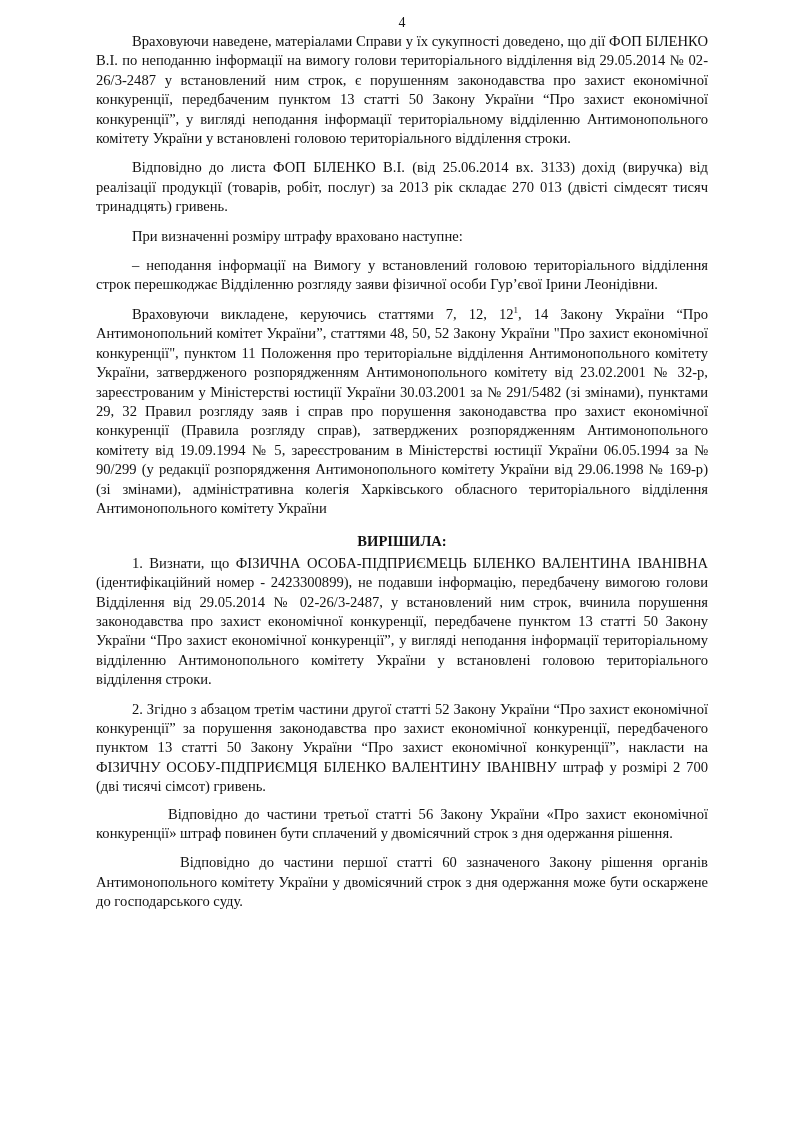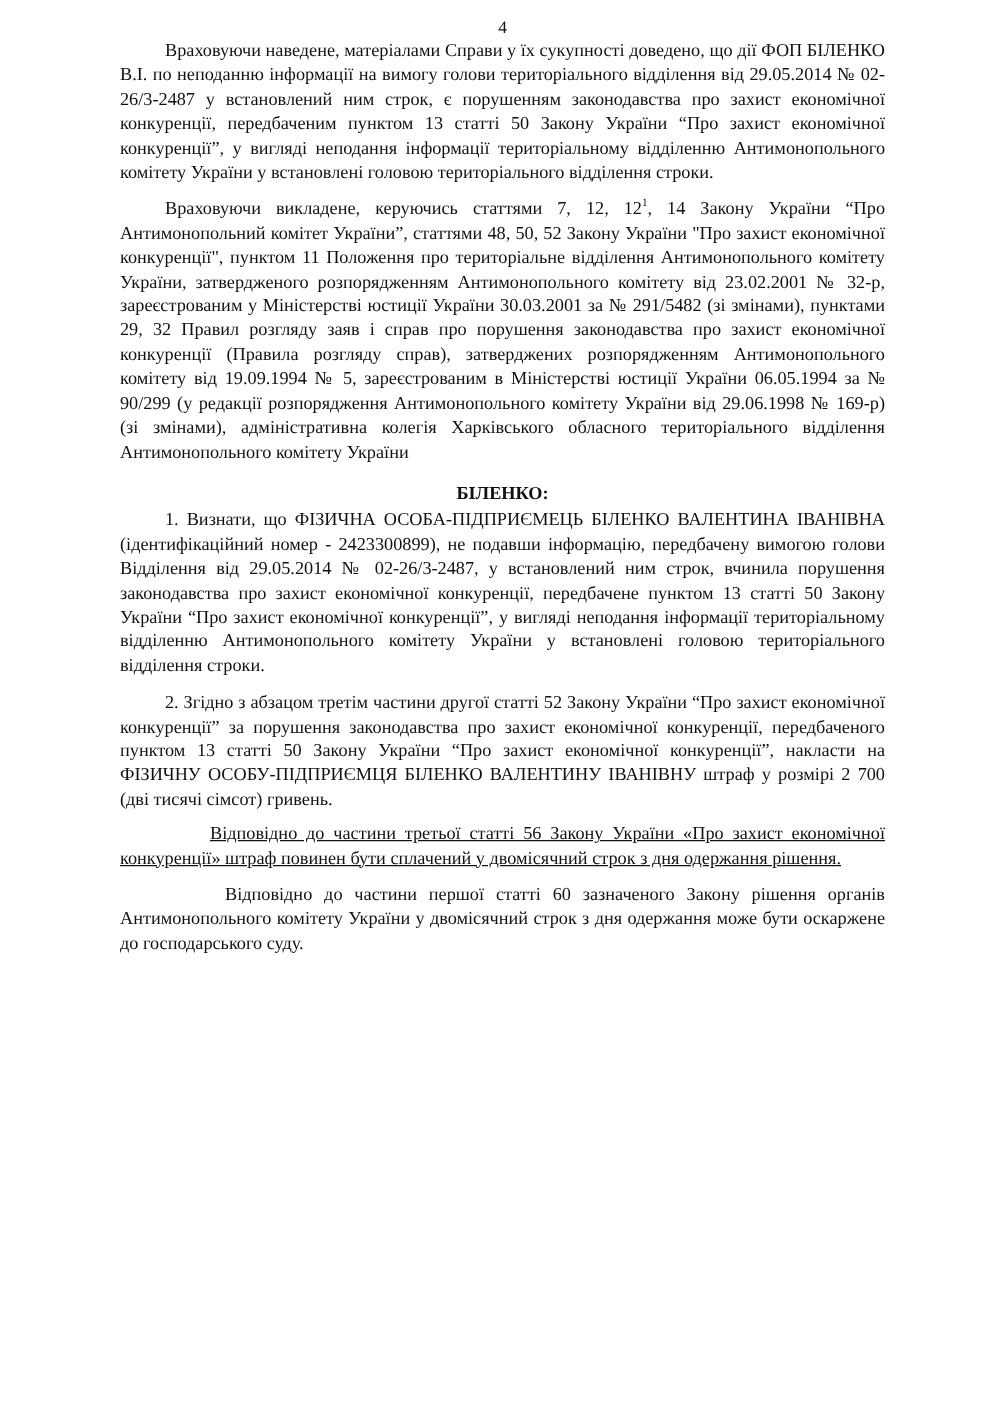--- a/index.html
+++ b/index.html
@@ -28,47 +28,50 @@
       font-size: 14px;
       line-height: 18px;
       margin: 0 0 0 0;
     }
     p {
       margin: 0;
       text-align: justify;
       text-indent: 36px;
     }
     .gap { margin-top: 10px; }
-    .gap-s { margin-top: 8px; text-decoration: underline; }
+    .gap-s { margin-top: 8px; }
     .heading {
       text-align: center;
       font-weight: bold;
       text-indent: 0;
       margin-top: 14px;
       margin-bottom: 2px;
     }
     .indent-big { text-indent: 72px; }
     .indent-bigger { text-indent: 84px; }
     sup { font-size: 9px; line-height: 0; }
   </style>
 </head>
 <body>
 
 <div class="page">
   <div class="page-number">4</div>
 
   <p>Враховуючи наведене, матеріалами Справи у їх сукупності доведено, що дії ФОП БІЛЕНКО В.І. по неподанню інформації на вимогу голови територіального відділення від 29.05.2014 № 02-26/3-2487  у встановлений ним строк, є порушенням законодавства про захист економічної конкуренції, передбаченим пунктом 13 статті 50 Закону України “Про захист економічної конкуренції”, у вигляді неподання інформації територіальному відділенню Антимонопольного комітету України у встановлені головою територіального відділення строки.</p>
 
+  <p class="gap">Відповідно до листа ФОП БІЛЕНКО В.І. (від 25.06.2014 вх. 3133) дохід (виручка) від реалізації продукції (товарів, робіт, послуг) за 2013 рік складає 270 013 (двісті сімдесят тисяч тринадцять) гривень.</p>
 
 
+  <p class="gap">При визначенні розміру штрафу враховано наступне:</p>
 
+  <p class="gap">– неподання інформації на Вимогу у встановлений головою територіального відділення строк перешкоджає Відділенню розгляду заяви фізичної особи Гур’євої Ірини Леонідівни.</p>
 
   <p class="gap"><span>Враховуючи викладене, керуючись статтями 7, 12, 12</span><sup>1</sup><span>, 14 Закону України “Про Антимонопольний комітет України”, статтями 48, 50, 52 Закону України "Про захист економічної конкуренції", пунктом 11 Положення про територіальне відділення Антимонопольного комітету України, затвердженого розпорядженням Антимонопольного комітету від 23.02.2001 № 32-р, зареєстрованим у Міністерстві юстиції України 30.03.2001 за № 291/5482 (зі змінами), пунктами 29, 32 Правил розгляду заяв і справ про порушення законодавства про захист економічної конкуренції (Правила розгляду справ), затверджених розпорядженням Антимонопольного комітету від 19.09.1994 № 5, зареєстрованим в Міністерстві юстиції України 06.05.1994 за № 90/299 (у редакції розпорядження Антимонопольного комітету України від 29.06.1998 № 169-р) (зі змінами), адміністративна колегія Харківського обласного територіального відділення Антимонопольного комітету України</span></p>
 
-  <p class="heading">БІЛЕНКО:</p>
+  <p class="heading">ВИРІШИЛА:</p>
 
   <p>1. Визнати, що ФІЗИЧНА ОСОБА-ПІДПРИЄМЕЦЬ БІЛЕНКО ВАЛЕНТИНА ІВАНІВНА (ідентифікаційний номер - 2423300899), не подавши інформацію, передбачену вимогою голови Відділення від 29.05.2014 № 02-26/3-2487, у встановлений ним строк, вчинила порушення законодавства про захист економічної конкуренції, передбачене пунктом 13 статті 50 Закону України “Про захист економічної конкуренції”, у вигляді неподання інформації територіальному відділенню Антимонопольного комітету України у встановлені головою територіального відділення строки.</p>
 
   <p class="gap">2.  Згідно з абзацом третім частини другої статті 52 Закону України “Про захист економічної конкуренції” за порушення законодавства про захист економічної конкуренції, передбаченого пунктом 13 статті 50 Закону України “Про захист економічної конкуренції”, накласти на ФІЗИЧНУ ОСОБУ-ПІДПРИЄМЦЯ БІЛЕНКО ВАЛЕНТИНУ ІВАНІВНУ штраф у розмірі 2 700 (дві тисячі сімсот) гривень.</p>
 
   <p class="gap-s indent-big">Відповідно до частини третьої статті 56 Закону України «Про захист економічної конкуренції» штраф повинен бути сплачений у двомісячний строк з дня одержання рішення.</p>
 
   <p class="gap indent-bigger">Відповідно до частини першої статті 60 зазначеного Закону рішення органів Антимонопольного комітету України у  двомісячний строк з дня одержання може бути оскаржене до господарського суду.</p>
 
 </div>

